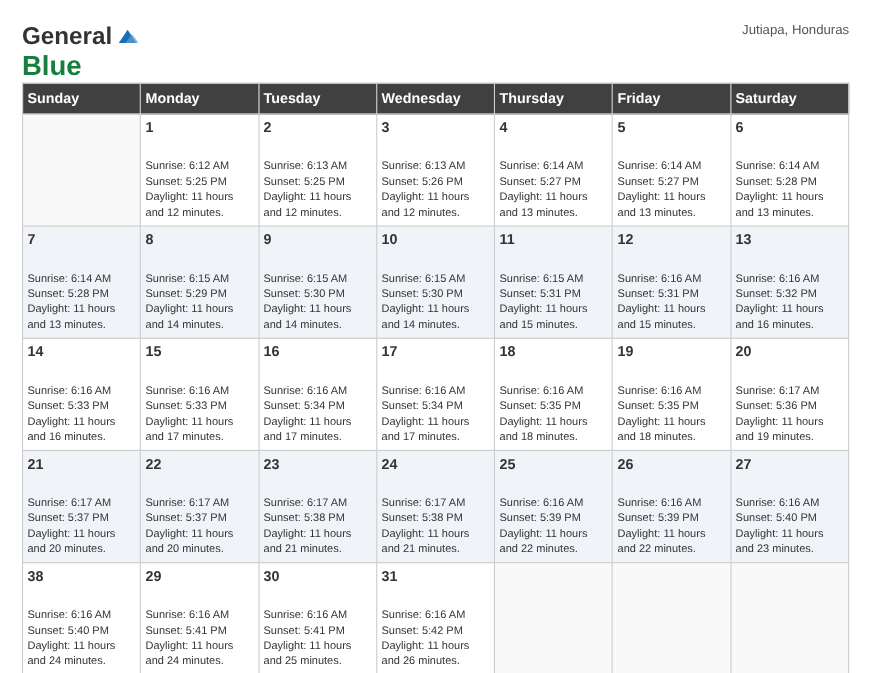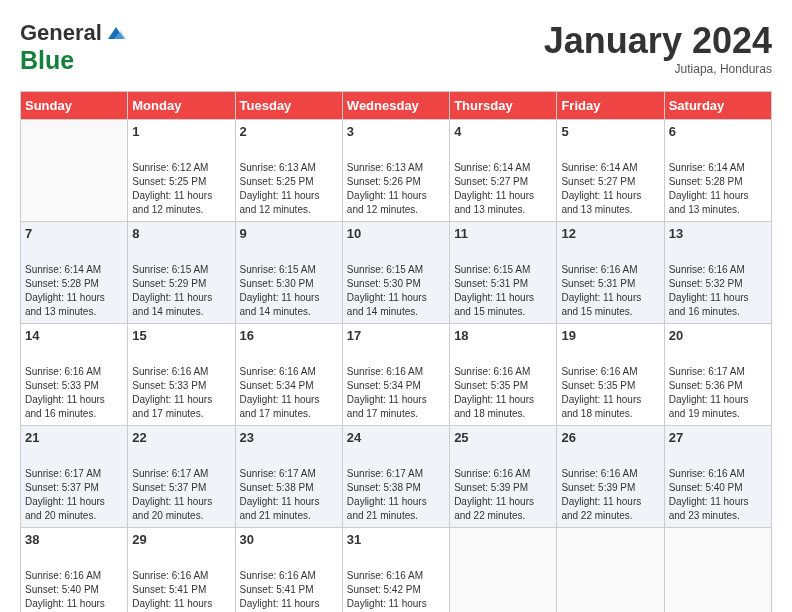--- a/index.html
+++ b/index.html
@@ -7,21 +7,21 @@
       font-family: Arial, sans-serif;
       background: #fff;
       width: 792px;
       min-height: 612px;
       padding: 20px;
     }
     .header {
       display: flex;
       justify-content: space-between;
       align-items: flex-start;
-      margin-bottom: 15px;
+      margin-bottom: 0;
     }
     .logo {
       display: flex;
       flex-direction: column;
       align-items: flex-start;
     }
     .logo-text {
       display: flex;
       align-items: center;
     }
@@ -51,21 +51,21 @@
     .subtitle {
       font-size: 12px;
       color: #555;
     }
     .calendar {
       width: 100%;
       border-collapse: collapse;
       font-size: 11px;
     }
     .calendar thead tr th {
-      background-color: #ef4444;
+      background-color: #404040;
       color: #fff;
       padding: 6px 4px;
       text-align: left;
       font-size: 13px;
       font-weight: bold;
       border: 1px solid #ccc;
     }
     .calendar tbody tr td {
       border: 1px solid #ccc;
       vertical-align: top;
@@ -101,21 +101,20 @@
     <div class="logo-text">
       <span class="logo-general">General</span>
       <svg class="logo-icon" viewBox="0 0 24 24">
         <polygon points="4,18 12,6 20,18" fill="#1a6eb5"></polygon>
         <polygon points="10,18 16,10 22,18" fill="#5ba3d9" opacity="0.7"></polygon>
       </svg>
     </div>
     <span class="logo-blue">Blue</span>
   </div>
   <div class="title-block">
-    <div class="month-title">January 2024</div>
     <div class="subtitle">Jutiapa, Honduras</div>
   </div>
 </div>
 
 <table class="calendar">
   <thead>
     <tr>
     <th>Sunday</th>
         <th>Monday</th>
         <th>Tuesday</th>

